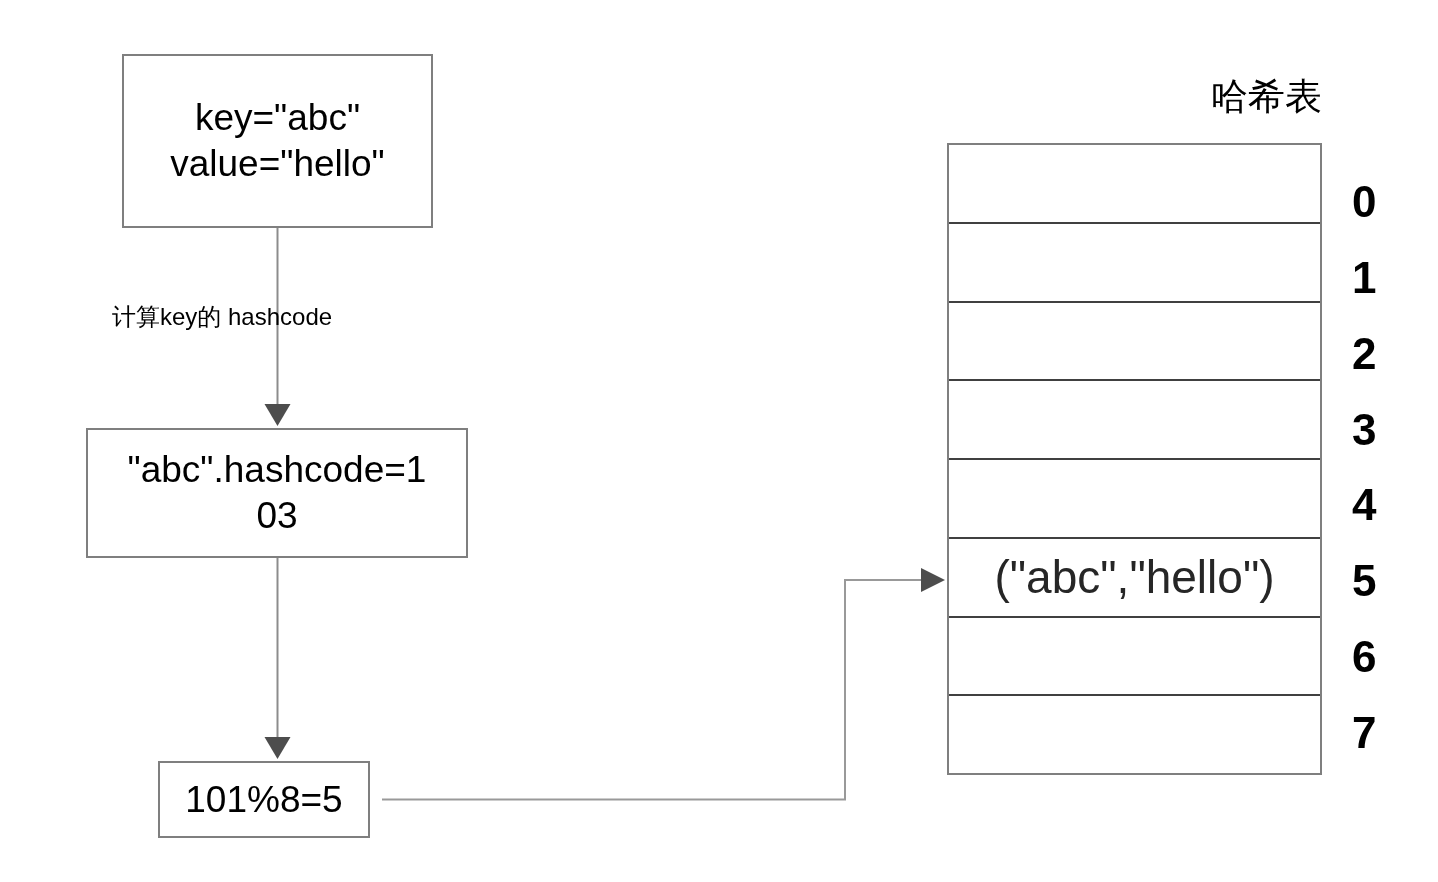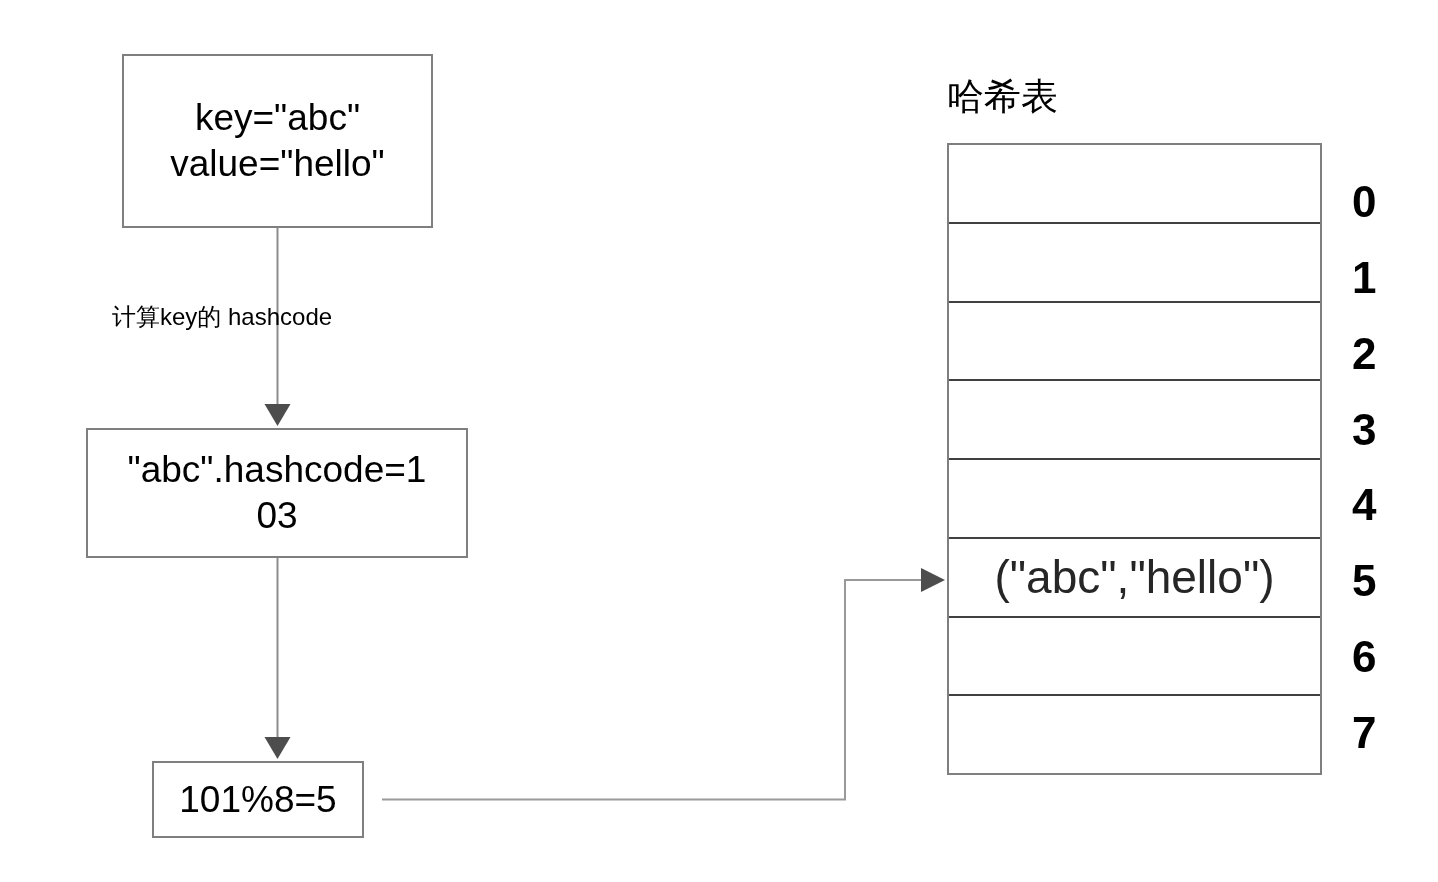--- a/index.html
+++ b/index.html
@@ -8,26 +8,26 @@
     font-family:"Liberation Sans","DejaVu Sans",sans-serif;color:#000;
   }
   .arrows{position:absolute;left:0;top:0;width:1438px;height:882px;}
   .box{
     position:absolute;border:2px solid #7f7f7f;background:#ffffff;
     display:flex;flex-direction:column;align-items:center;justify-content:center;
     text-align:center;font-size:37px;line-height:46px;box-sizing:border-box;
   }
   .box1{left:122px;top:54px;width:311px;height:174px;}
   .box2{left:86px;top:428px;width:382px;height:130px;}
-  .box3{left:152px;top:761px;width:212px;height:77px;}
+  .box3{left:158px;top:761px;width:212px;height:77px;}
   .flow-label{position:absolute;font-size:24px;line-height:40px;white-space:nowrap;}
   .label1{left:112px;top:297px;}
   .label2{left:10px;top:620px;}
   .table-title{
-    position:absolute;left:947px;top:77px;width:375px;text-align:left;
+    position:absolute;left:947px;top:77px;width:375px;text-align:right;
     font-size:37px;line-height:40px;
   }
   .hash-table{
     position:absolute;left:947px;top:143px;width:375px;height:632px;
     border:2px solid #7f7f7f;box-sizing:border-box;
     display:flex;flex-direction:column;background:#fff;
   }
   .row{position:relative;flex:1;display:flex;align-items:center;justify-content:center;}
   .row + .row{border-top:2px solid #404040;}
   .cell{font-size:46px;color:#262626;white-space:nowrap;}

